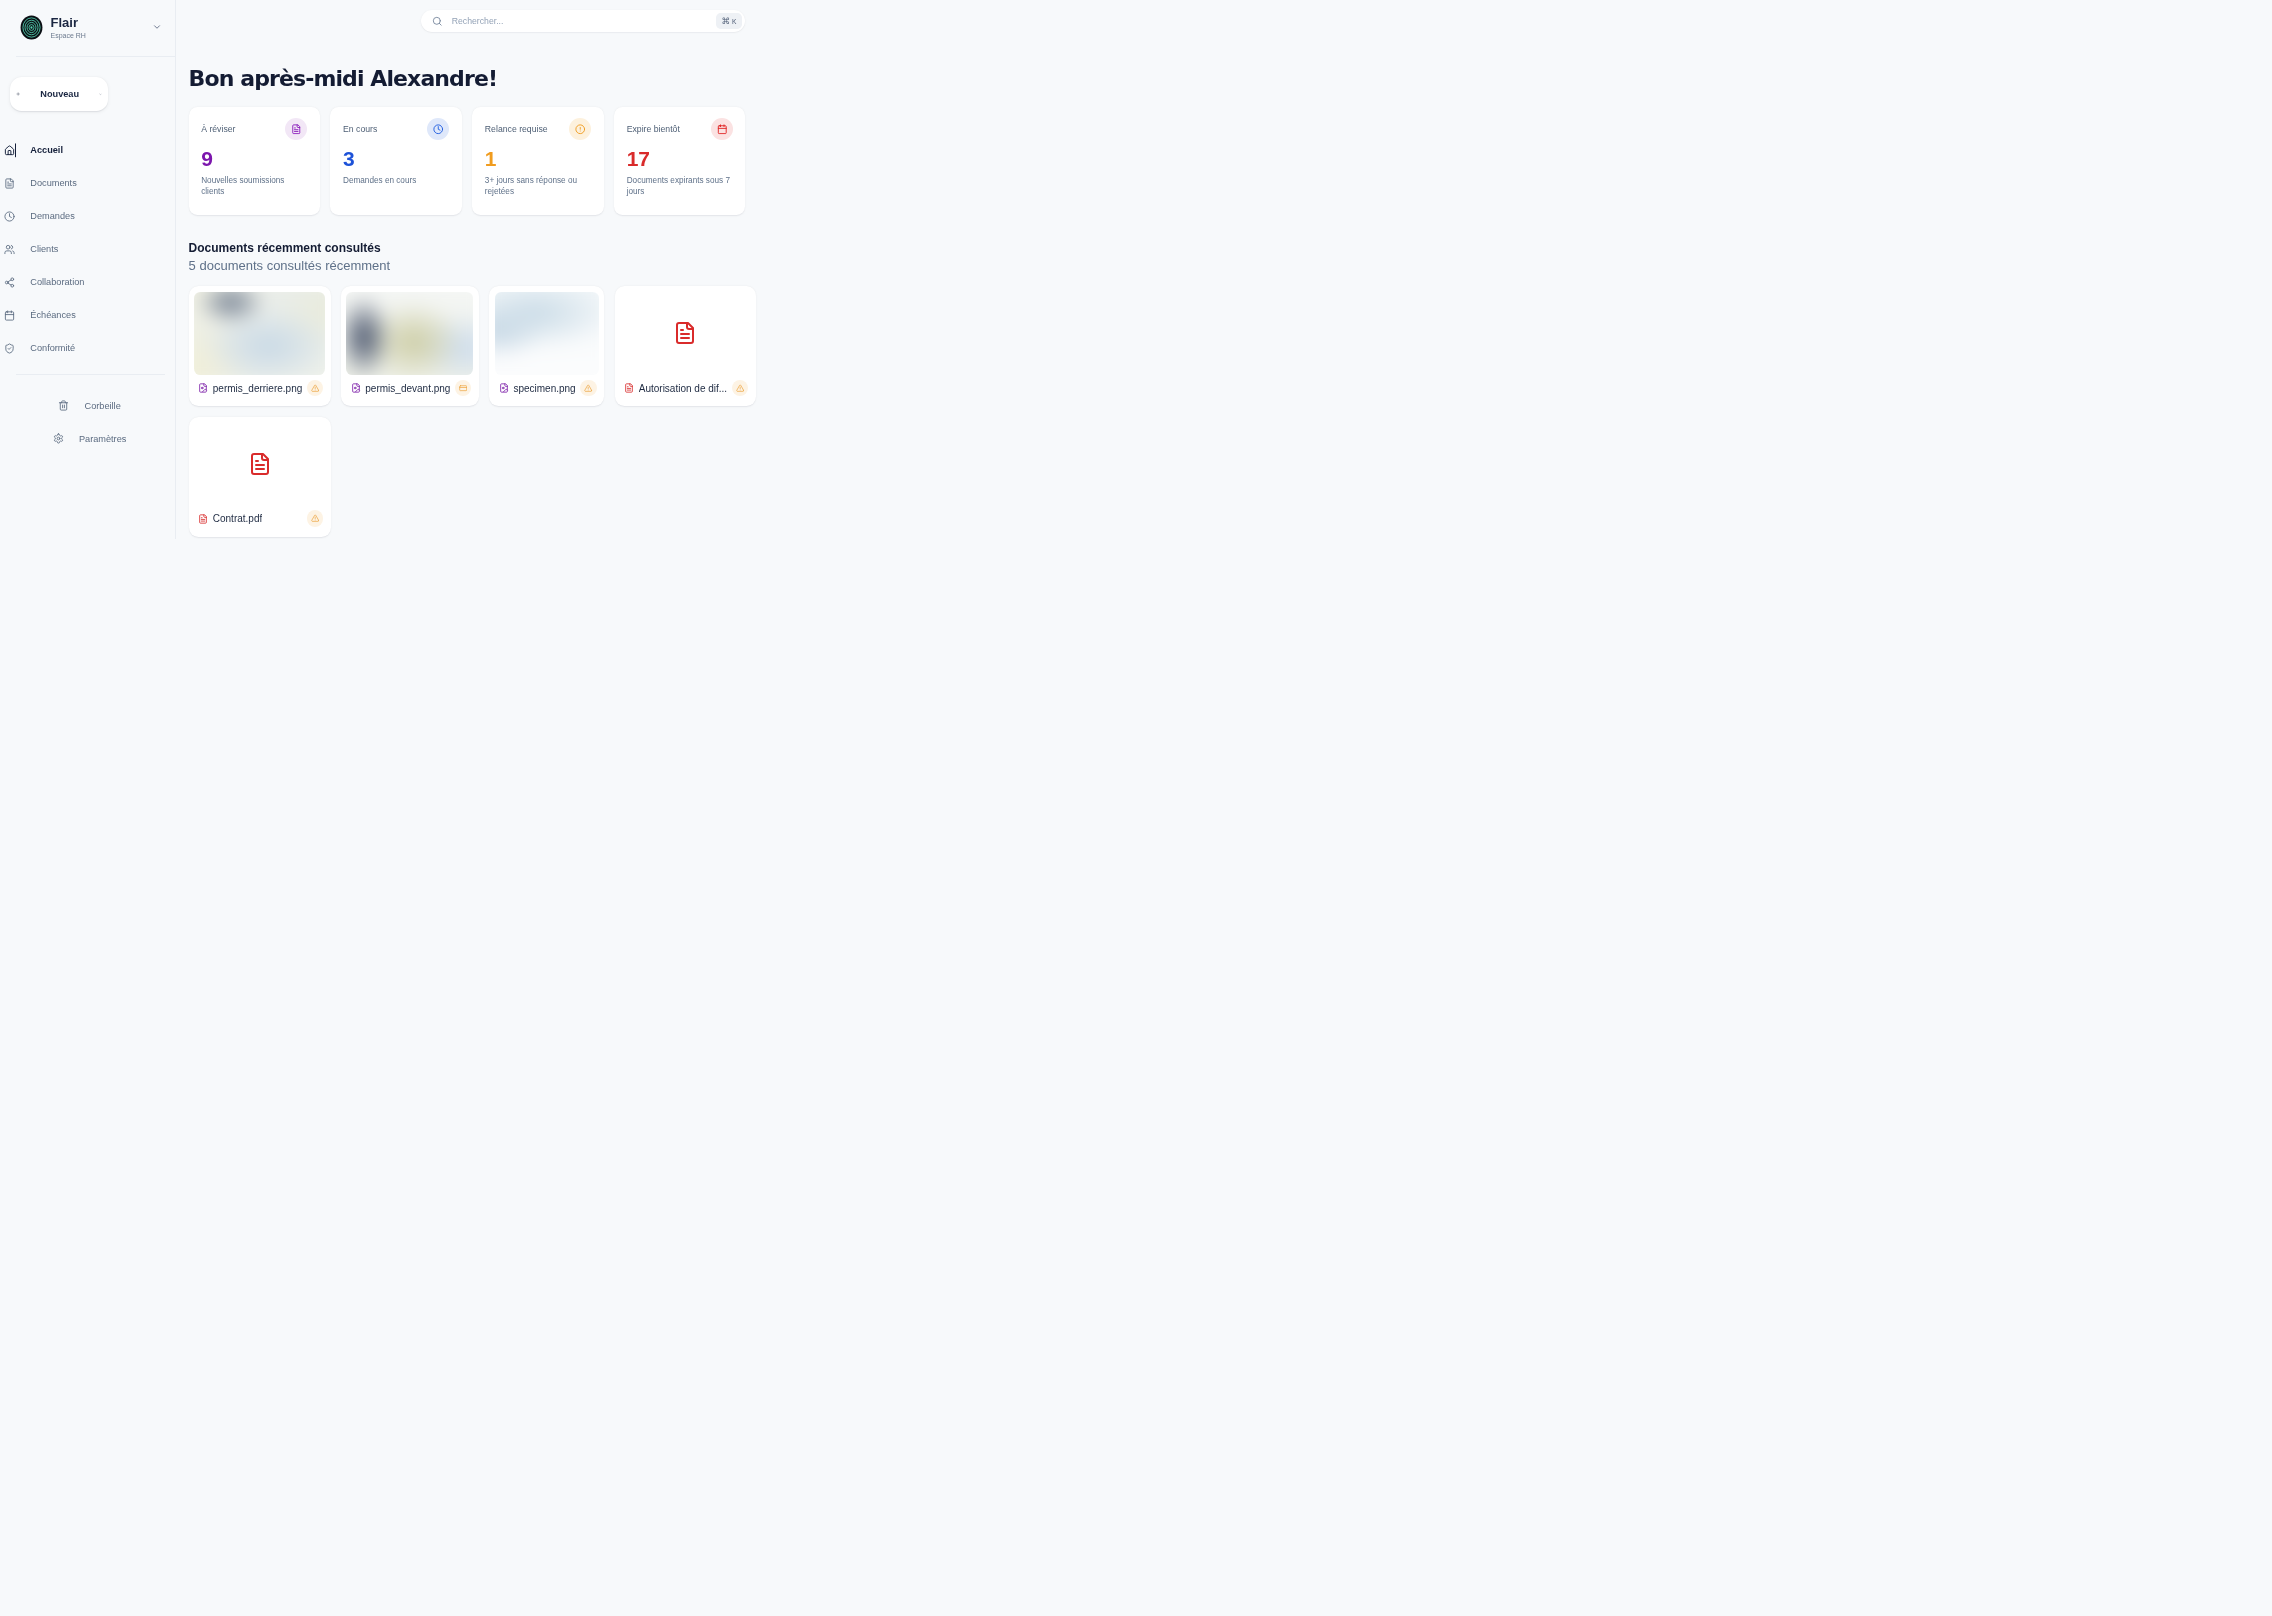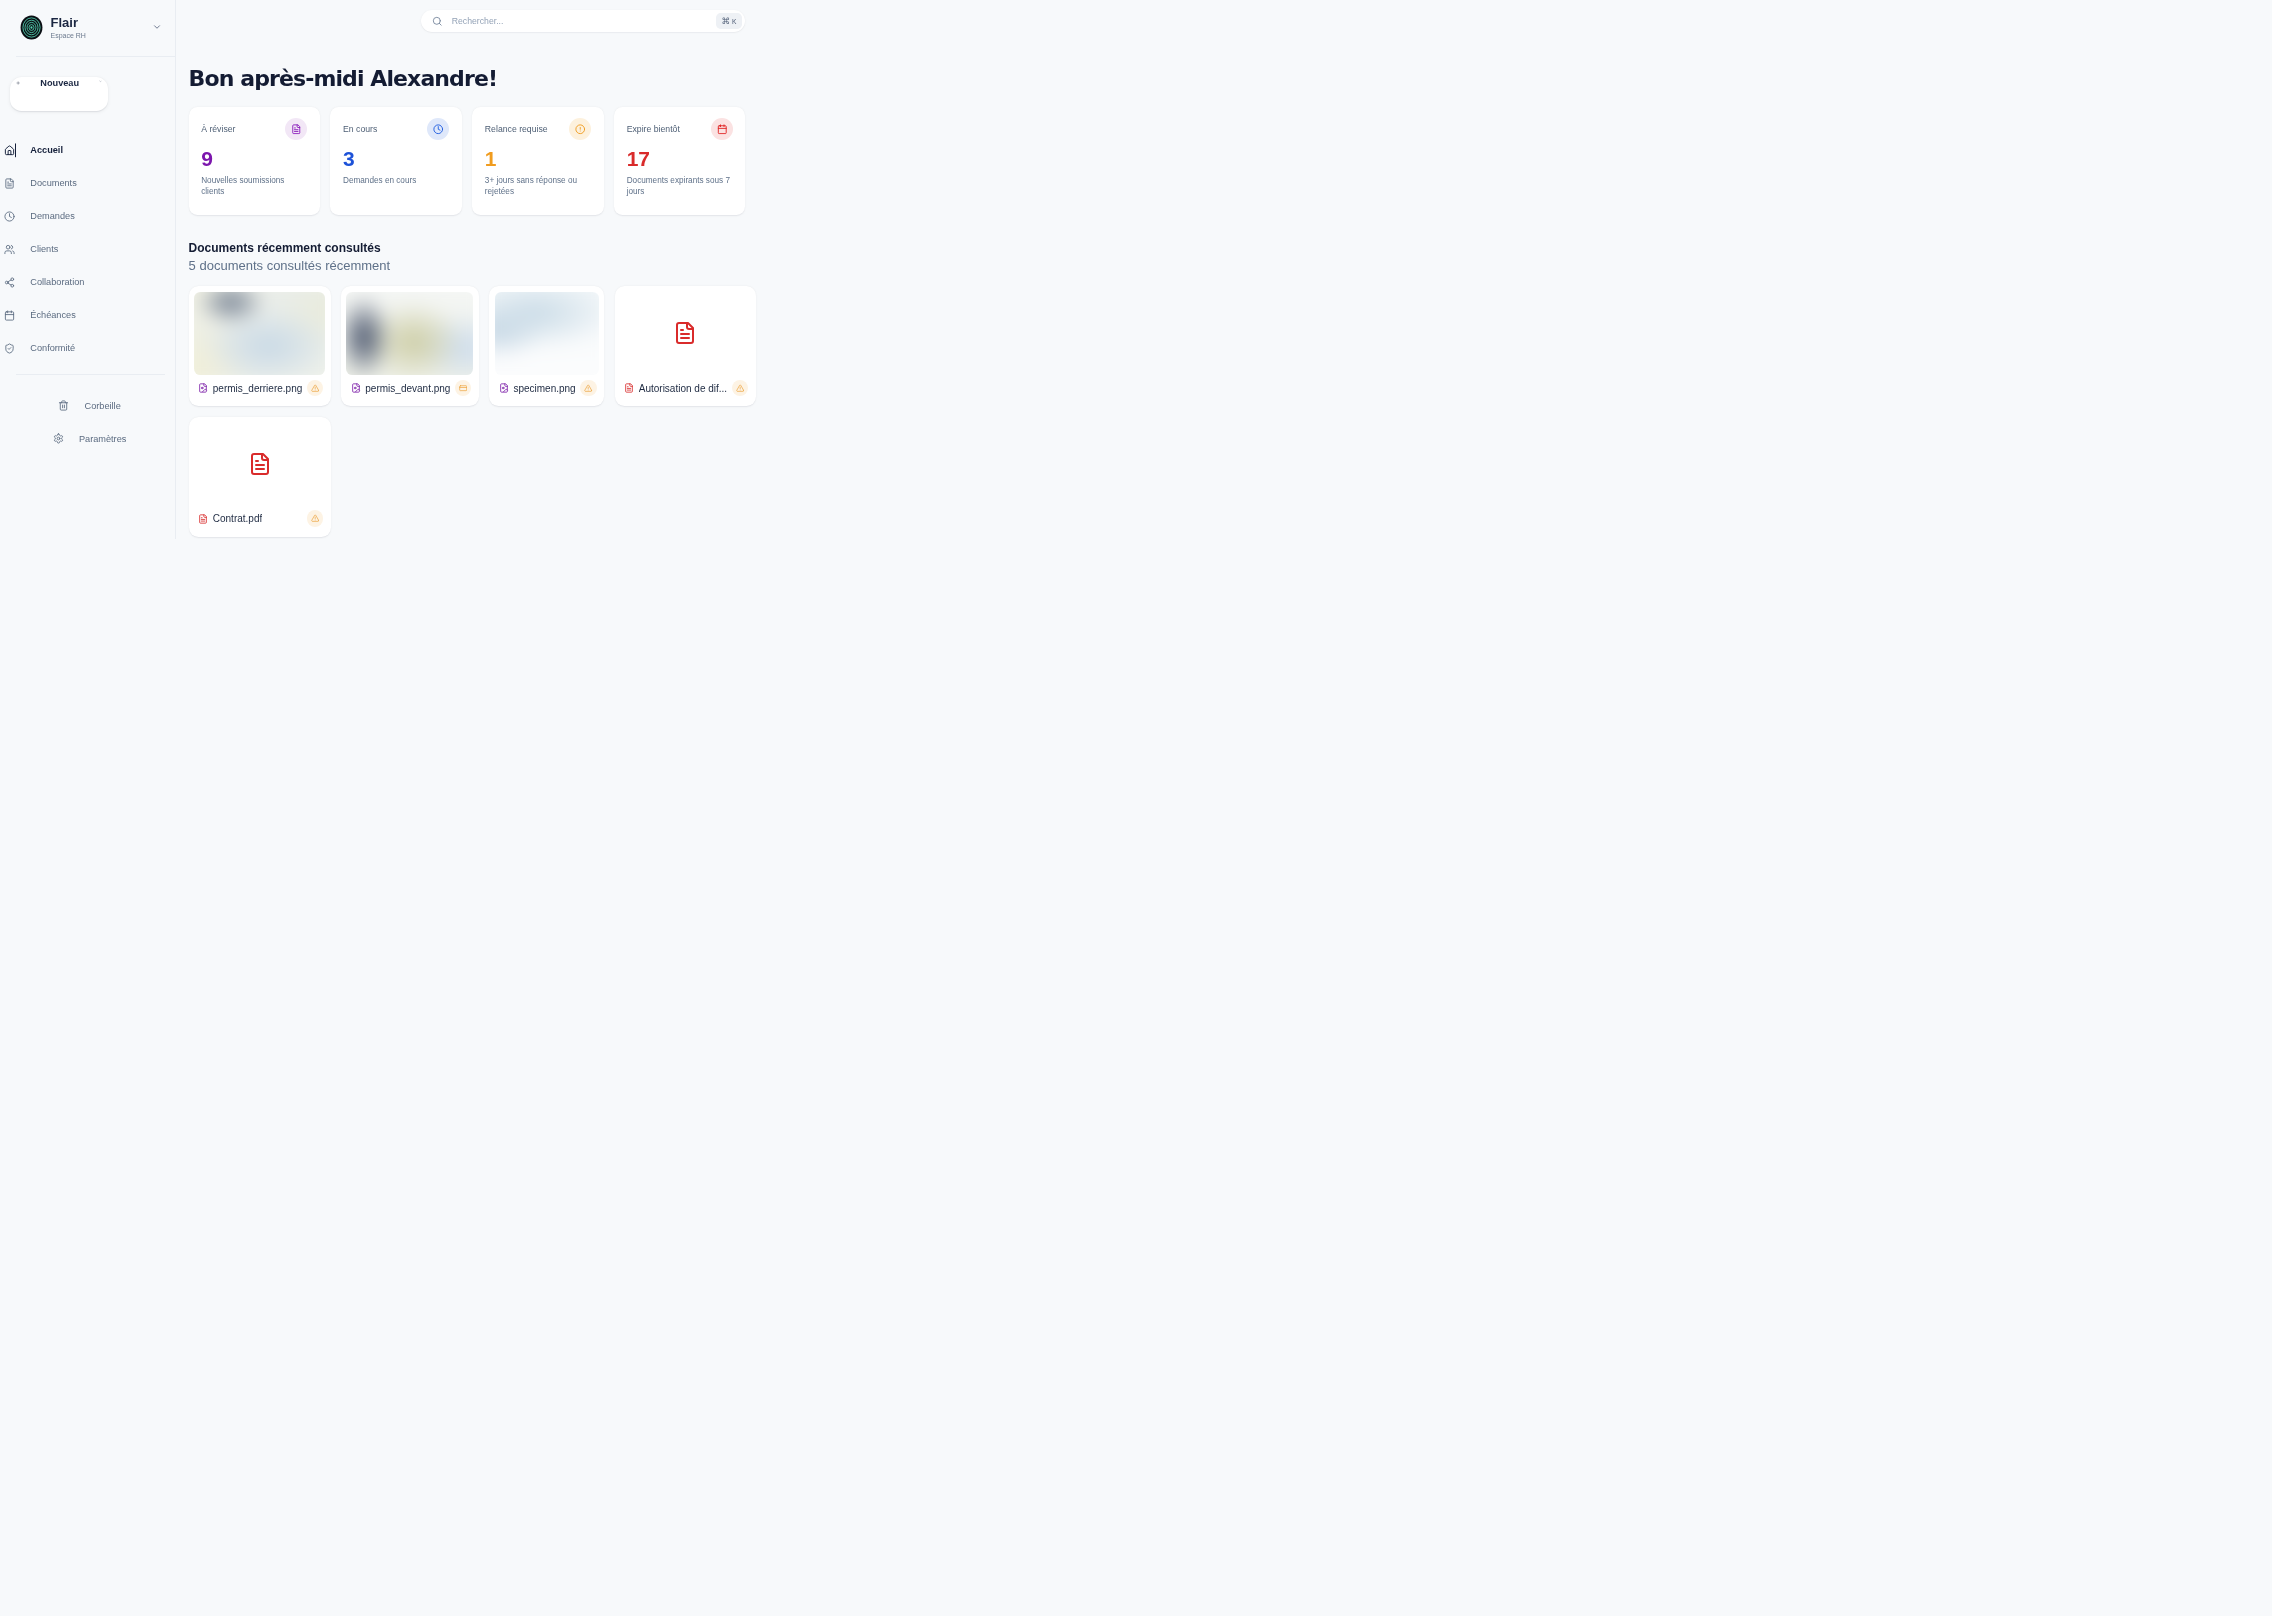--- a/index.html
+++ b/index.html
@@ -21,21 +21,21 @@
   .ws { display:flex; align-items:center; gap:8px; padding:14.7px 12.6px 0 19.5px; }
   .ws-logo { width:23px; height:25px; flex:0 0 23px; }
   .ws-name { font-size:13px; font-weight:bold; color:#1b2742; line-height:1.2; }
   .ws-sub  { font-size:7px; color:#6c7a8e; margin-top:1.6px; }
   .ws-chevron { margin-left:auto; color:#55627b; width:10px; height:10px; cursor:pointer; }
   .sb-div  { border-top:0.5px solid #e9edf2; margin:16.3px 0 0 16px; }
   .new-btn {
     margin:20px 0 0 10px; width:98px; height:34px;
     background:#fff; border:none; border-radius:11.6px;
     box-shadow:0 0.5px 1.1px rgba(15,23,42,.08), 0 1.1px 4.2px rgba(15,23,42,.06);
-    display:flex; justify-content:center; gap:20px;
+    display:flex; align-items:center; justify-content:center; gap:20px;
     font-family:inherit; font-size:9.2px; font-weight:bold; color:#1b2742; cursor:pointer;
   }
   .new-btn .plus { width:10px; height:10px; }
   .new-btn .chev { width:6.8px; height:6.8px; color:#4a5972; stroke-width:2.4; }
   nav.sb-nav { margin-top:22.6px; display:flex; flex-direction:column; }
   .nav-item {
     position:relative; height:33px; display:flex; align-items:center;
     padding-left:4px; gap:15.3px; font-size:9.2px; color:#5b6b80; cursor:pointer;
   }
   .nav-item svg { width:11px; height:11px; flex:0 0 11px; stroke-width:1.9; }

